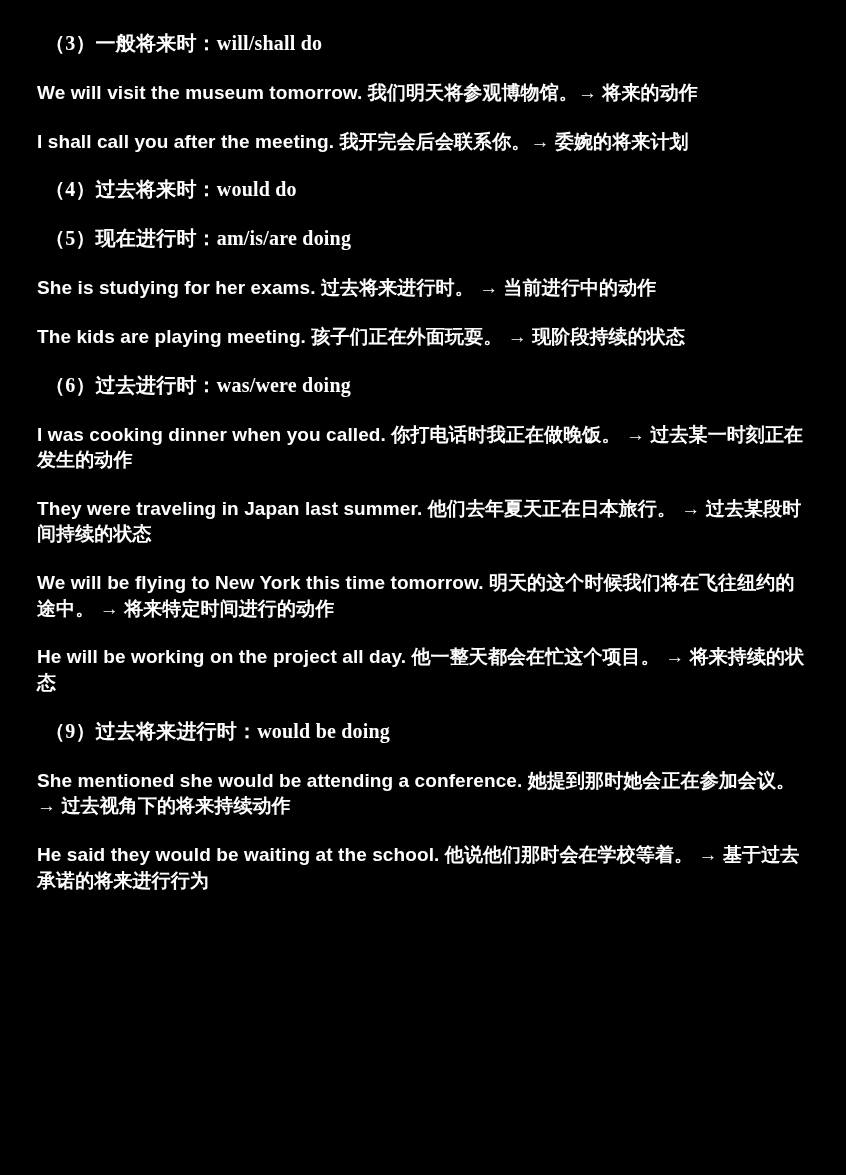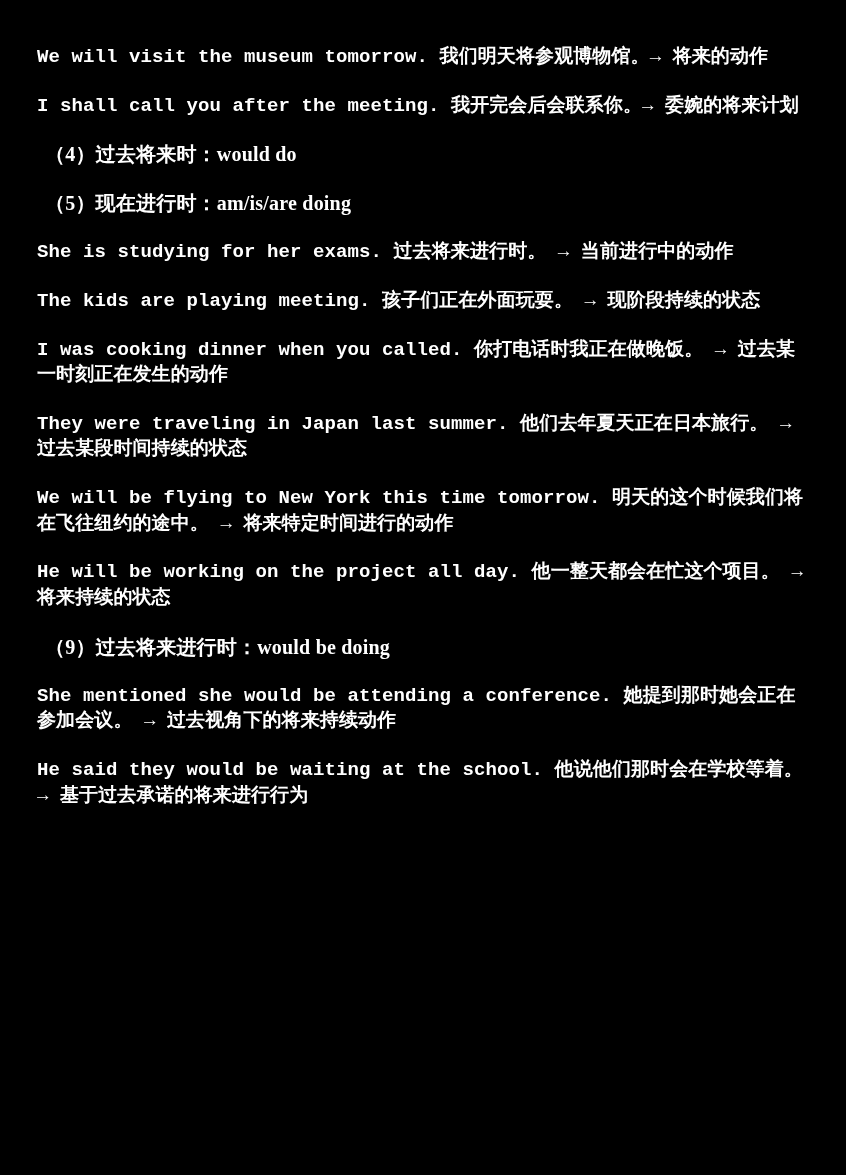--- a/index.html
+++ b/index.html
@@ -35,44 +35,46 @@
     line-height: 1.35;
     margin: 22px 0 0 0;
     padding-left: 8px;
     color: #ffffff;
     letter-spacing: 0.2px;
   }
   .section-heading:first-child {
     margin-top: 8px;
   }
   .example {
-    font-family: Liberation Mono, monospace;
+    font-family: Liberation Sans, sans-serif;
     font-size: 19px;
     font-weight: bold;
     line-height: 1.35;
     margin: 23px 0 0 0;
     color: #ffffff;
     letter-spacing: 0.1px;
   }
 </style>
 </head>
 <body>
 
 <div class="page">
   <div class="content">
 
+    <div class="section-heading">（3）一般将来时：will/shall do</div>
     <div class="example">We will visit the museum tomorrow. 我们明天将参观博物馆。→ 将来的动作</div>
     <div class="example">I shall call you after the meeting. 我开完会后会联系你。→ 委婉的将来计划</div>
 
     <div class="section-heading">（4）过去将来时：would do</div>
 
     <div class="section-heading">（5）现在进行时：am/is/are doing</div>
     <div class="example">She is studying for her exams. 过去将来进行时。 → 当前进行中的动作</div>
     <div class="example">The kids are playing meeting. 孩子们正在外面玩耍。 → 现阶段持续的状态</div>
 
+    <div class="section-heading">（6）过去进行时：was/were doing</div>
     <div class="example">I was cooking dinner when you called. 你打电话时我正在做晚饭。 → 过去某一时刻正在发生的动作</div>
     <div class="example">They were traveling in Japan last summer. 他们去年夏天正在日本旅行。 → 过去某段时间持续的状态</div>
 
     <div class="example">We will be flying to New York this time tomorrow. 明天的这个时候我们将在飞往纽约的途中。 → 将来特定时间进行的动作</div>
     <div class="example">He will be working on the project all day. 他一整天都会在忙这个项目。 → 将来持续的状态</div>
 
     <div class="section-heading">（9）过去将来进行时：would be doing</div>
     <div class="example">She mentioned she would be attending a conference. 她提到那时她会正在参加会议。 → 过去视角下的将来持续动作</div>
     <div class="example">He said they would be waiting at the school. 他说他们那时会在学校等着。 → 基于过去承诺的将来进行行为</div>
 

